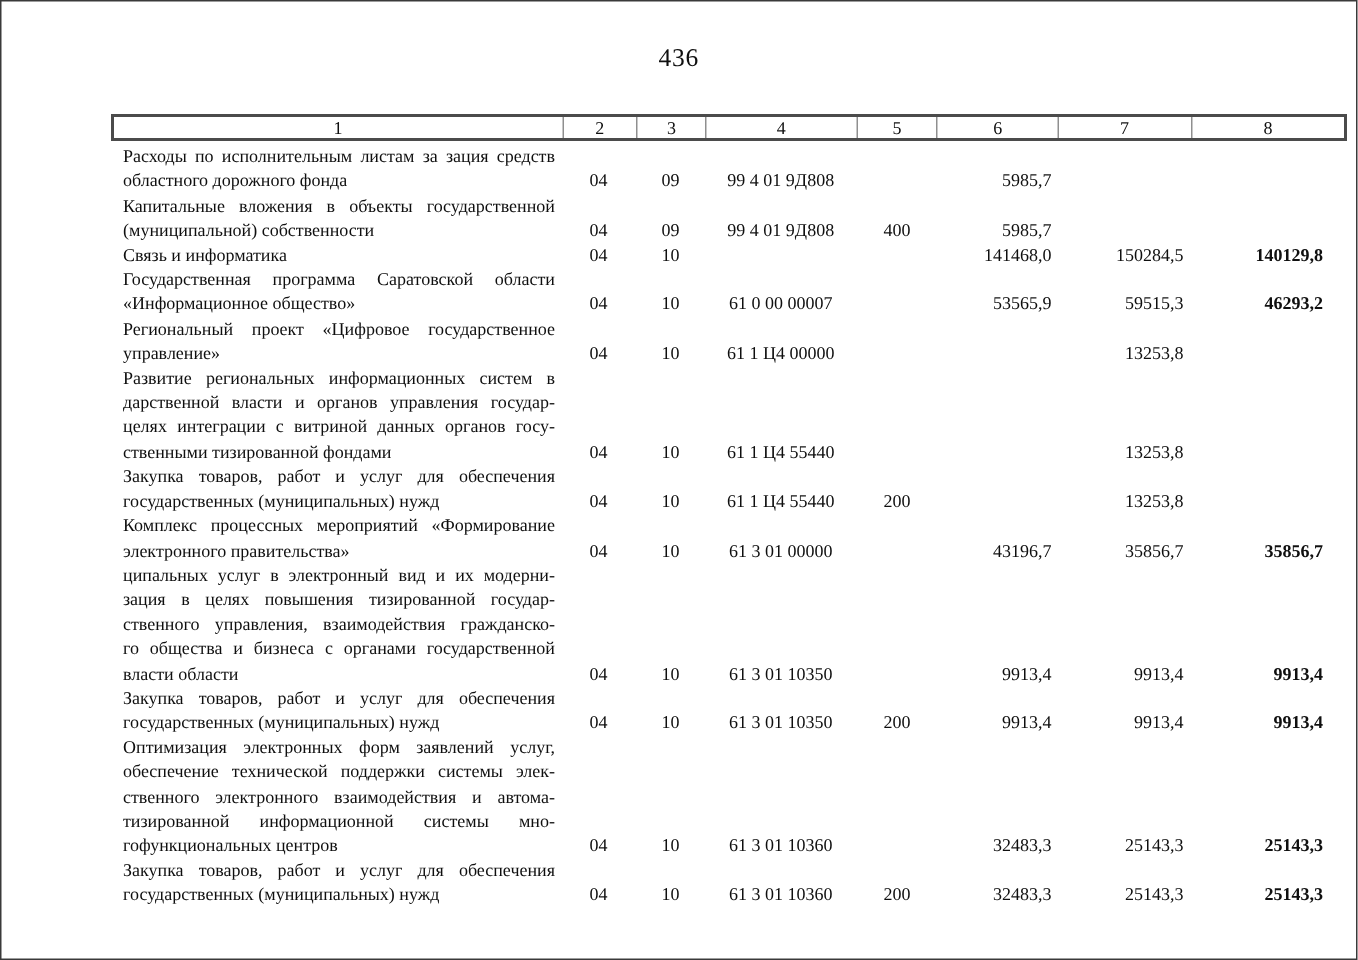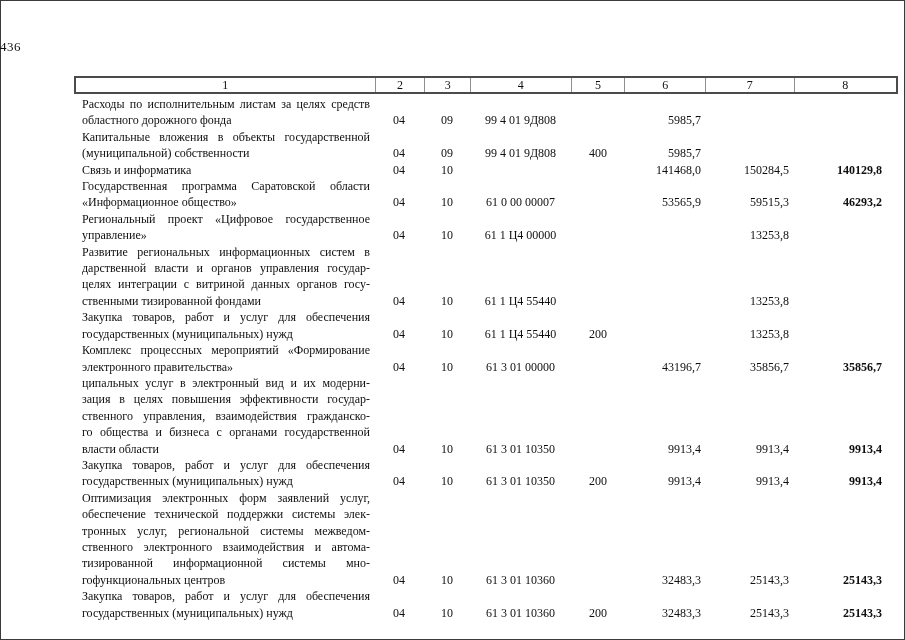--- a/index.html
+++ b/index.html
@@ -13,23 +13,23 @@
   }
   .frame {
     position: absolute; inset: 0;
     border: 1px solid #3a3a3a;
     box-sizing: border-box;
     pointer-events: none;
   }
   .page-number {
     position: absolute;
     top: 29px; left: 0; width: 100%;
-    font-size: 13px;
+    text-align: center;
+    font-size: 17px;
     letter-spacing: 0.5px;
-    margin-top: 10px;
   }
   .table {
     position: absolute;
     left: 74px; top: 76px;
     width: 824px;
   }
   .thead {
     display: flex;
     border: 2px solid #4b4b4b;
     box-sizing: border-box;
@@ -80,21 +80,21 @@
     <div class="th w3">3</div>
     <div class="th w4">4</div>
     <div class="th w5">5</div>
     <div class="th w6">6</div>
     <div class="th w7">7</div>
     <div class="th w8">8</div>
   </div>
   <div class="tbody">
       <div class="trow">
         <div class="cell c1">
-          <div class="ln j">Расходы по исполнительным листам за целях средств</div>
+          <div class="ln j">Расходы по исполнительным листам за зация средств</div>
           <div class="ln">областного дорожного фонда</div>
         </div>
         <div class="cell c2">04</div>
         <div class="cell c3">09</div>
         <div class="cell c4">99 4 01 9Д808</div>
         <div class="cell c5"></div>
         <div class="cell c6">5985,7</div>
         <div class="cell c7"></div>
         <div class="cell c8"></div>
       </div>
@@ -186,21 +186,21 @@
         <div class="cell c3">10</div>
         <div class="cell c4">61 3 01 00000</div>
         <div class="cell c5"></div>
         <div class="cell c6">43196,7</div>
         <div class="cell c7">35856,7</div>
         <div class="cell c8">35856,7</div>
       </div>
       <div class="trow">
         <div class="cell c1">
           <div class="ln j">ципальных услуг в электронный вид и их модерни-</div>
-          <div class="ln j">зация в целях повышения эффективности государ-</div>
+          <div class="ln j">зация в целях повышения тизированной государ-</div>
           <div class="ln j">ственного управления, взаимодействия гражданско-</div>
           <div class="ln j">го общества и бизнеса с органами государственной</div>
           <div class="ln">власти области</div>
         </div>
         <div class="cell c2">04</div>
         <div class="cell c3">10</div>
         <div class="cell c4">61 3 01 10350</div>
         <div class="cell c5"></div>
         <div class="cell c6">9913,4</div>
         <div class="cell c7">9913,4</div>
@@ -216,21 +216,20 @@
         <div class="cell c4">61 3 01 10350</div>
         <div class="cell c5">200</div>
         <div class="cell c6">9913,4</div>
         <div class="cell c7">9913,4</div>
         <div class="cell c8">9913,4</div>
       </div>
       <div class="trow">
         <div class="cell c1">
           <div class="ln j">Оптимизация электронных форм заявлений услуг,</div>
           <div class="ln j">обеспечение технической поддержки системы элек-</div>
-          <div class="ln j">тронных услуг, региональной системы межведом-</div>
           <div class="ln j">ственного электронного взаимодействия и автома-</div>
           <div class="ln j">тизированной информационной системы мно-</div>
           <div class="ln">гофункциональных центров</div>
         </div>
         <div class="cell c2">04</div>
         <div class="cell c3">10</div>
         <div class="cell c4">61 3 01 10360</div>
         <div class="cell c5"></div>
         <div class="cell c6">32483,3</div>
         <div class="cell c7">25143,3</div>

